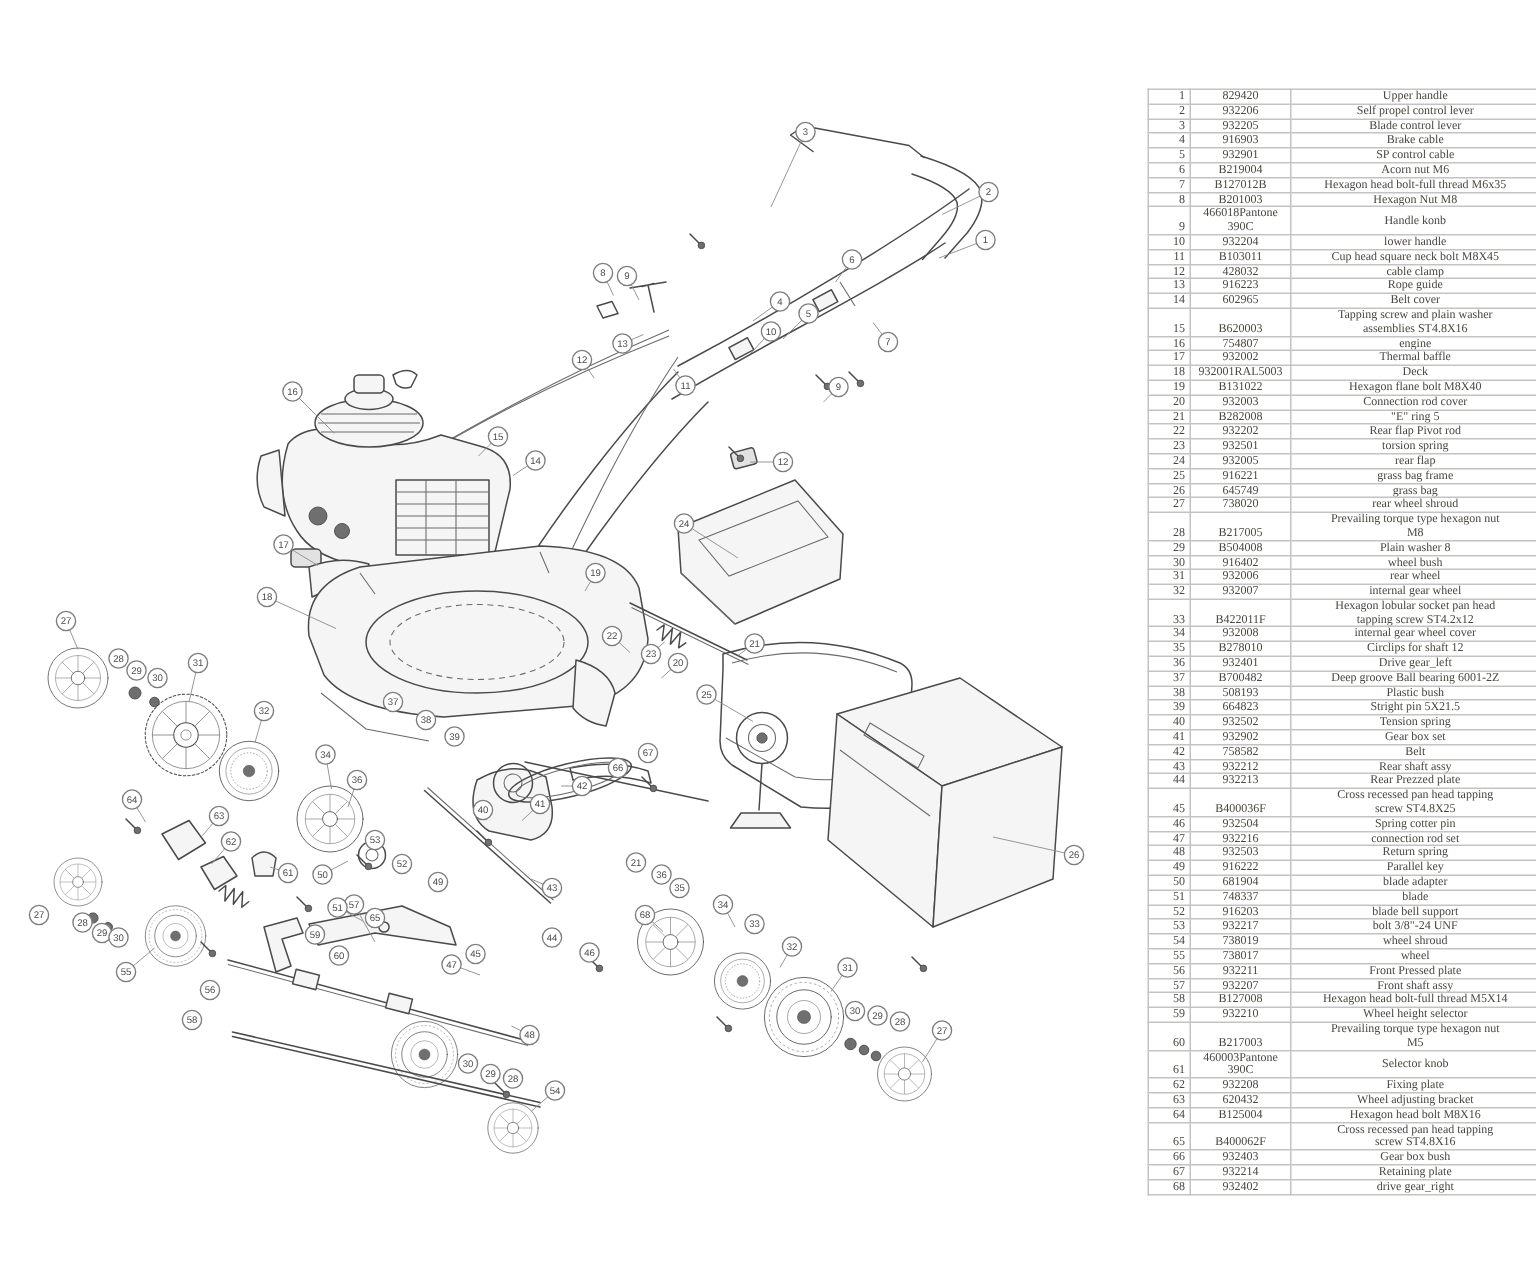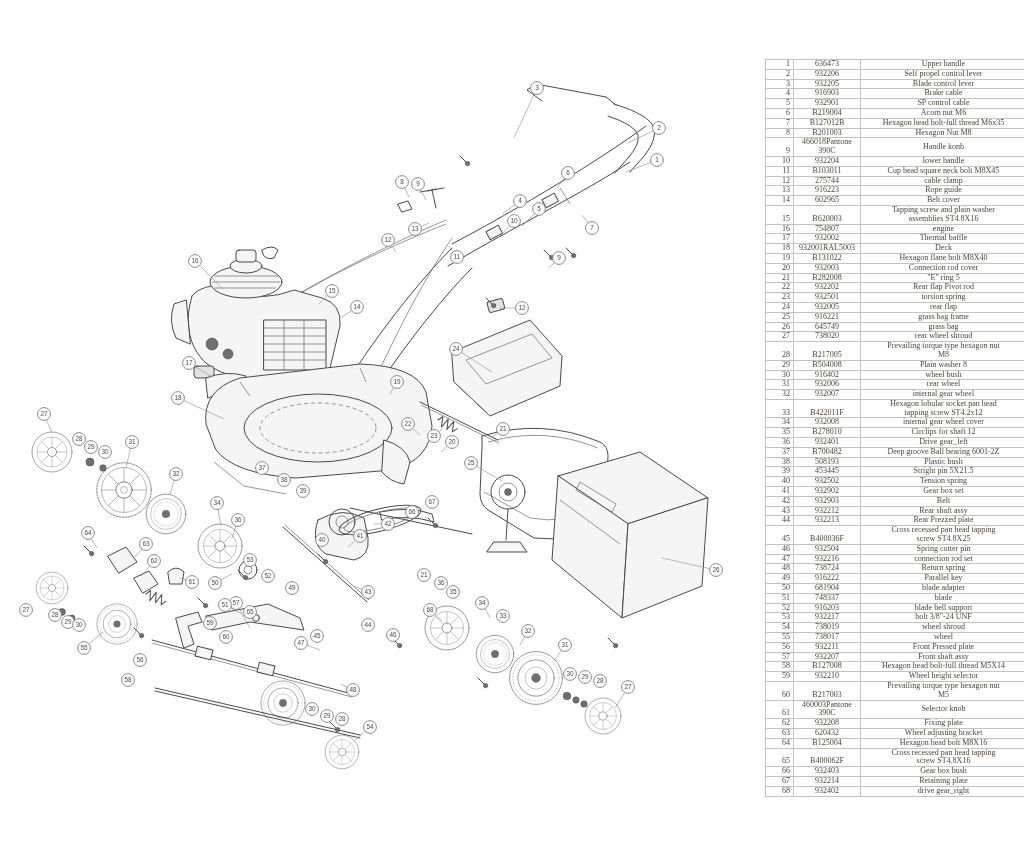--- a/index.html
+++ b/index.html
@@ -470,21 +470,21 @@
         <circle cx="628" cy="687" r="6.4" class="balloon"></circle>
         <text x="628" y="689.3" class="balloon-num">27</text>
       </g>
 </svg>
 </div>
 
 <table class="parts-table">
   <tbody>
       <tr>
         <td class="ref">1</td>
-        <td class="part">636473</td>
+        <td class="part">829420</td>
         <td class="desc">Upper handle</td>
       </tr>
       <tr>
         <td class="ref">2</td>
         <td class="part">932206</td>
         <td class="desc">Self propel control lever</td>
       </tr>
       <tr>
         <td class="ref">3</td>
         <td class="part">932205</td>
@@ -526,21 +526,21 @@
         <td class="part">932204</td>
         <td class="desc">lower handle</td>
       </tr>
       <tr>
         <td class="ref">11</td>
         <td class="part">B103011</td>
         <td class="desc">Cup head square neck bolt M8X45</td>
       </tr>
       <tr>
         <td class="ref">12</td>
-        <td class="part">275744</td>
+        <td class="part">428032</td>
         <td class="desc">cable clamp</td>
       </tr>
       <tr>
         <td class="ref">13</td>
         <td class="part">916223</td>
         <td class="desc">Rope guide</td>
       </tr>
       <tr>
         <td class="ref">14</td>
         <td class="part">602965</td>
@@ -664,36 +664,36 @@
         <td class="part">B700482</td>
         <td class="desc">Deep groove Ball bearing 6001-2Z</td>
       </tr>
       <tr>
         <td class="ref">38</td>
         <td class="part">508193</td>
         <td class="desc">Plastic bush</td>
       </tr>
       <tr>
         <td class="ref">39</td>
-        <td class="part">453445</td>
+        <td class="part">664823</td>
         <td class="desc">Stright pin 5X21.5</td>
       </tr>
       <tr>
         <td class="ref">40</td>
         <td class="part">932502</td>
         <td class="desc">Tension spring</td>
       </tr>
       <tr>
         <td class="ref">41</td>
         <td class="part">932902</td>
         <td class="desc">Gear box set</td>
       </tr>
       <tr>
         <td class="ref">42</td>
-        <td class="part">932903</td>
+        <td class="part">758582</td>
         <td class="desc">Belt</td>
       </tr>
       <tr>
         <td class="ref">43</td>
         <td class="part">932212</td>
         <td class="desc">Rear shaft assy</td>
       </tr>
       <tr>
         <td class="ref">44</td>
         <td class="part">932213</td>
@@ -710,21 +710,21 @@
         <td class="part">932504</td>
         <td class="desc">Spring cotter pin</td>
       </tr>
       <tr>
         <td class="ref">47</td>
         <td class="part">932216</td>
         <td class="desc">connection rod  set</td>
       </tr>
       <tr>
         <td class="ref">48</td>
-        <td class="part">738724</td>
+        <td class="part">932503</td>
         <td class="desc">Return spring</td>
       </tr>
       <tr>
         <td class="ref">49</td>
         <td class="part">916222</td>
         <td class="desc">Parallel key</td>
       </tr>
       <tr>
         <td class="ref">50</td>
         <td class="part">681904</td>

